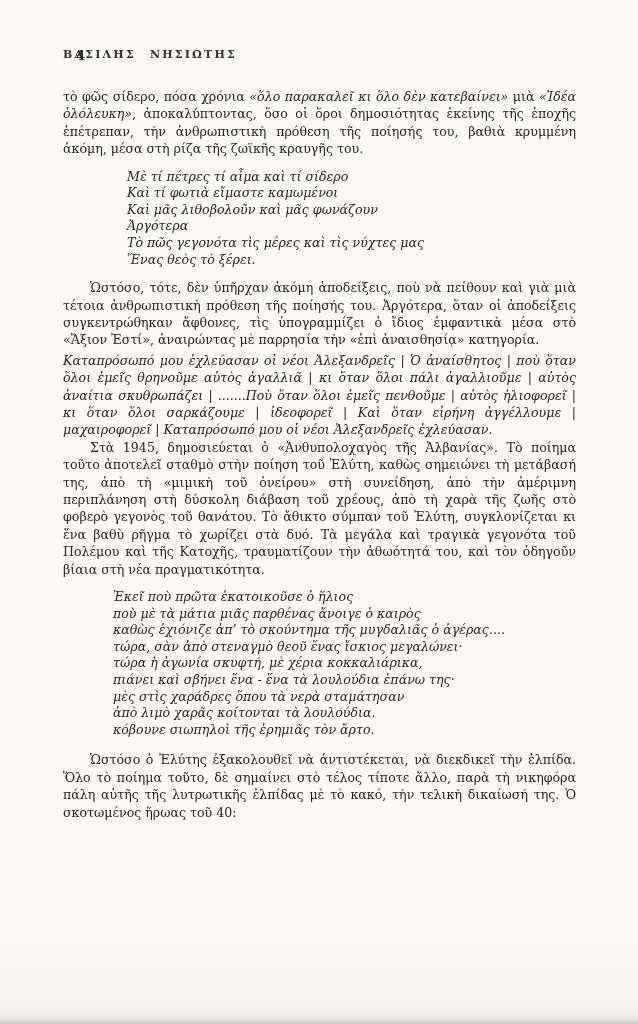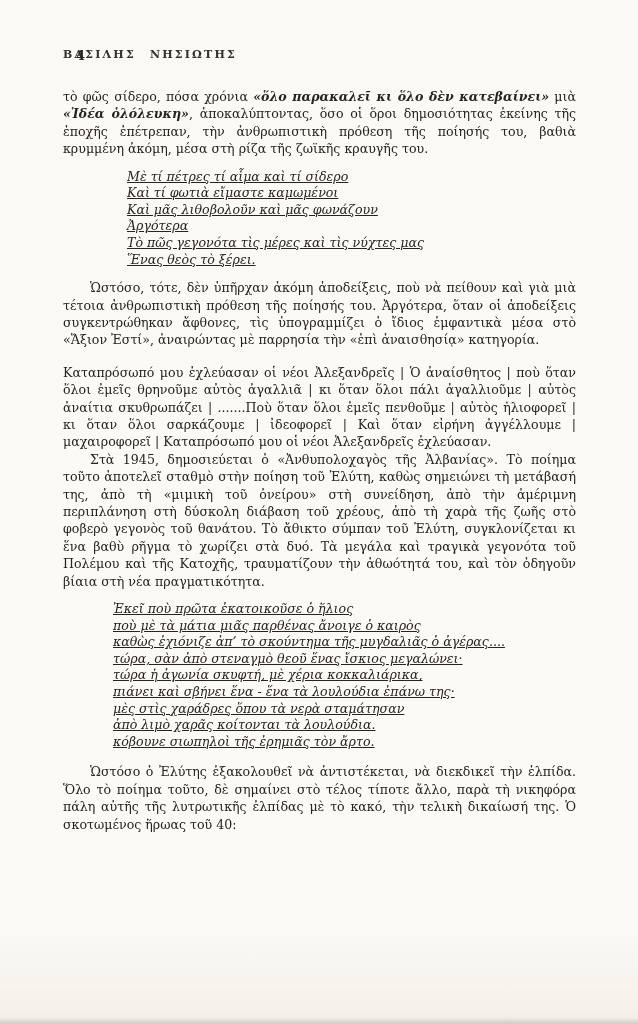--- a/index.html
+++ b/index.html
@@ -48,28 +48,28 @@
     line-height: 17.4px;
     text-align: justify;
     margin: 0;
   }
   .para.indent { text-indent: 27px; }
   .poem {
     font-style: italic;
     font-size: 12.6px;
     line-height: 16.6px;
     margin: 11px 0 11px 64px;
-    text-decoration: underline;
   }
   .poem.second { margin-left: 50px; margin-bottom: 13px; }
   .poem-line { white-space: nowrap; }
   .quote-prose {
-    margin-top: 15px;
+    font-style: italic;
+    margin-top: 3px;
   }
-  .italic { font-style: italic; font-weight: bold; }
+  .italic { font-style: italic; }
   .bottom-edge {
     position: absolute;
     left: 0; right: 0; bottom: 0;
     height: 6px;
     background: linear-gradient(180deg, rgba(0,0,0,0) 0%, rgba(90,85,78,0.18) 100%);
   }
 </style>
 </head>
 <body>
 

